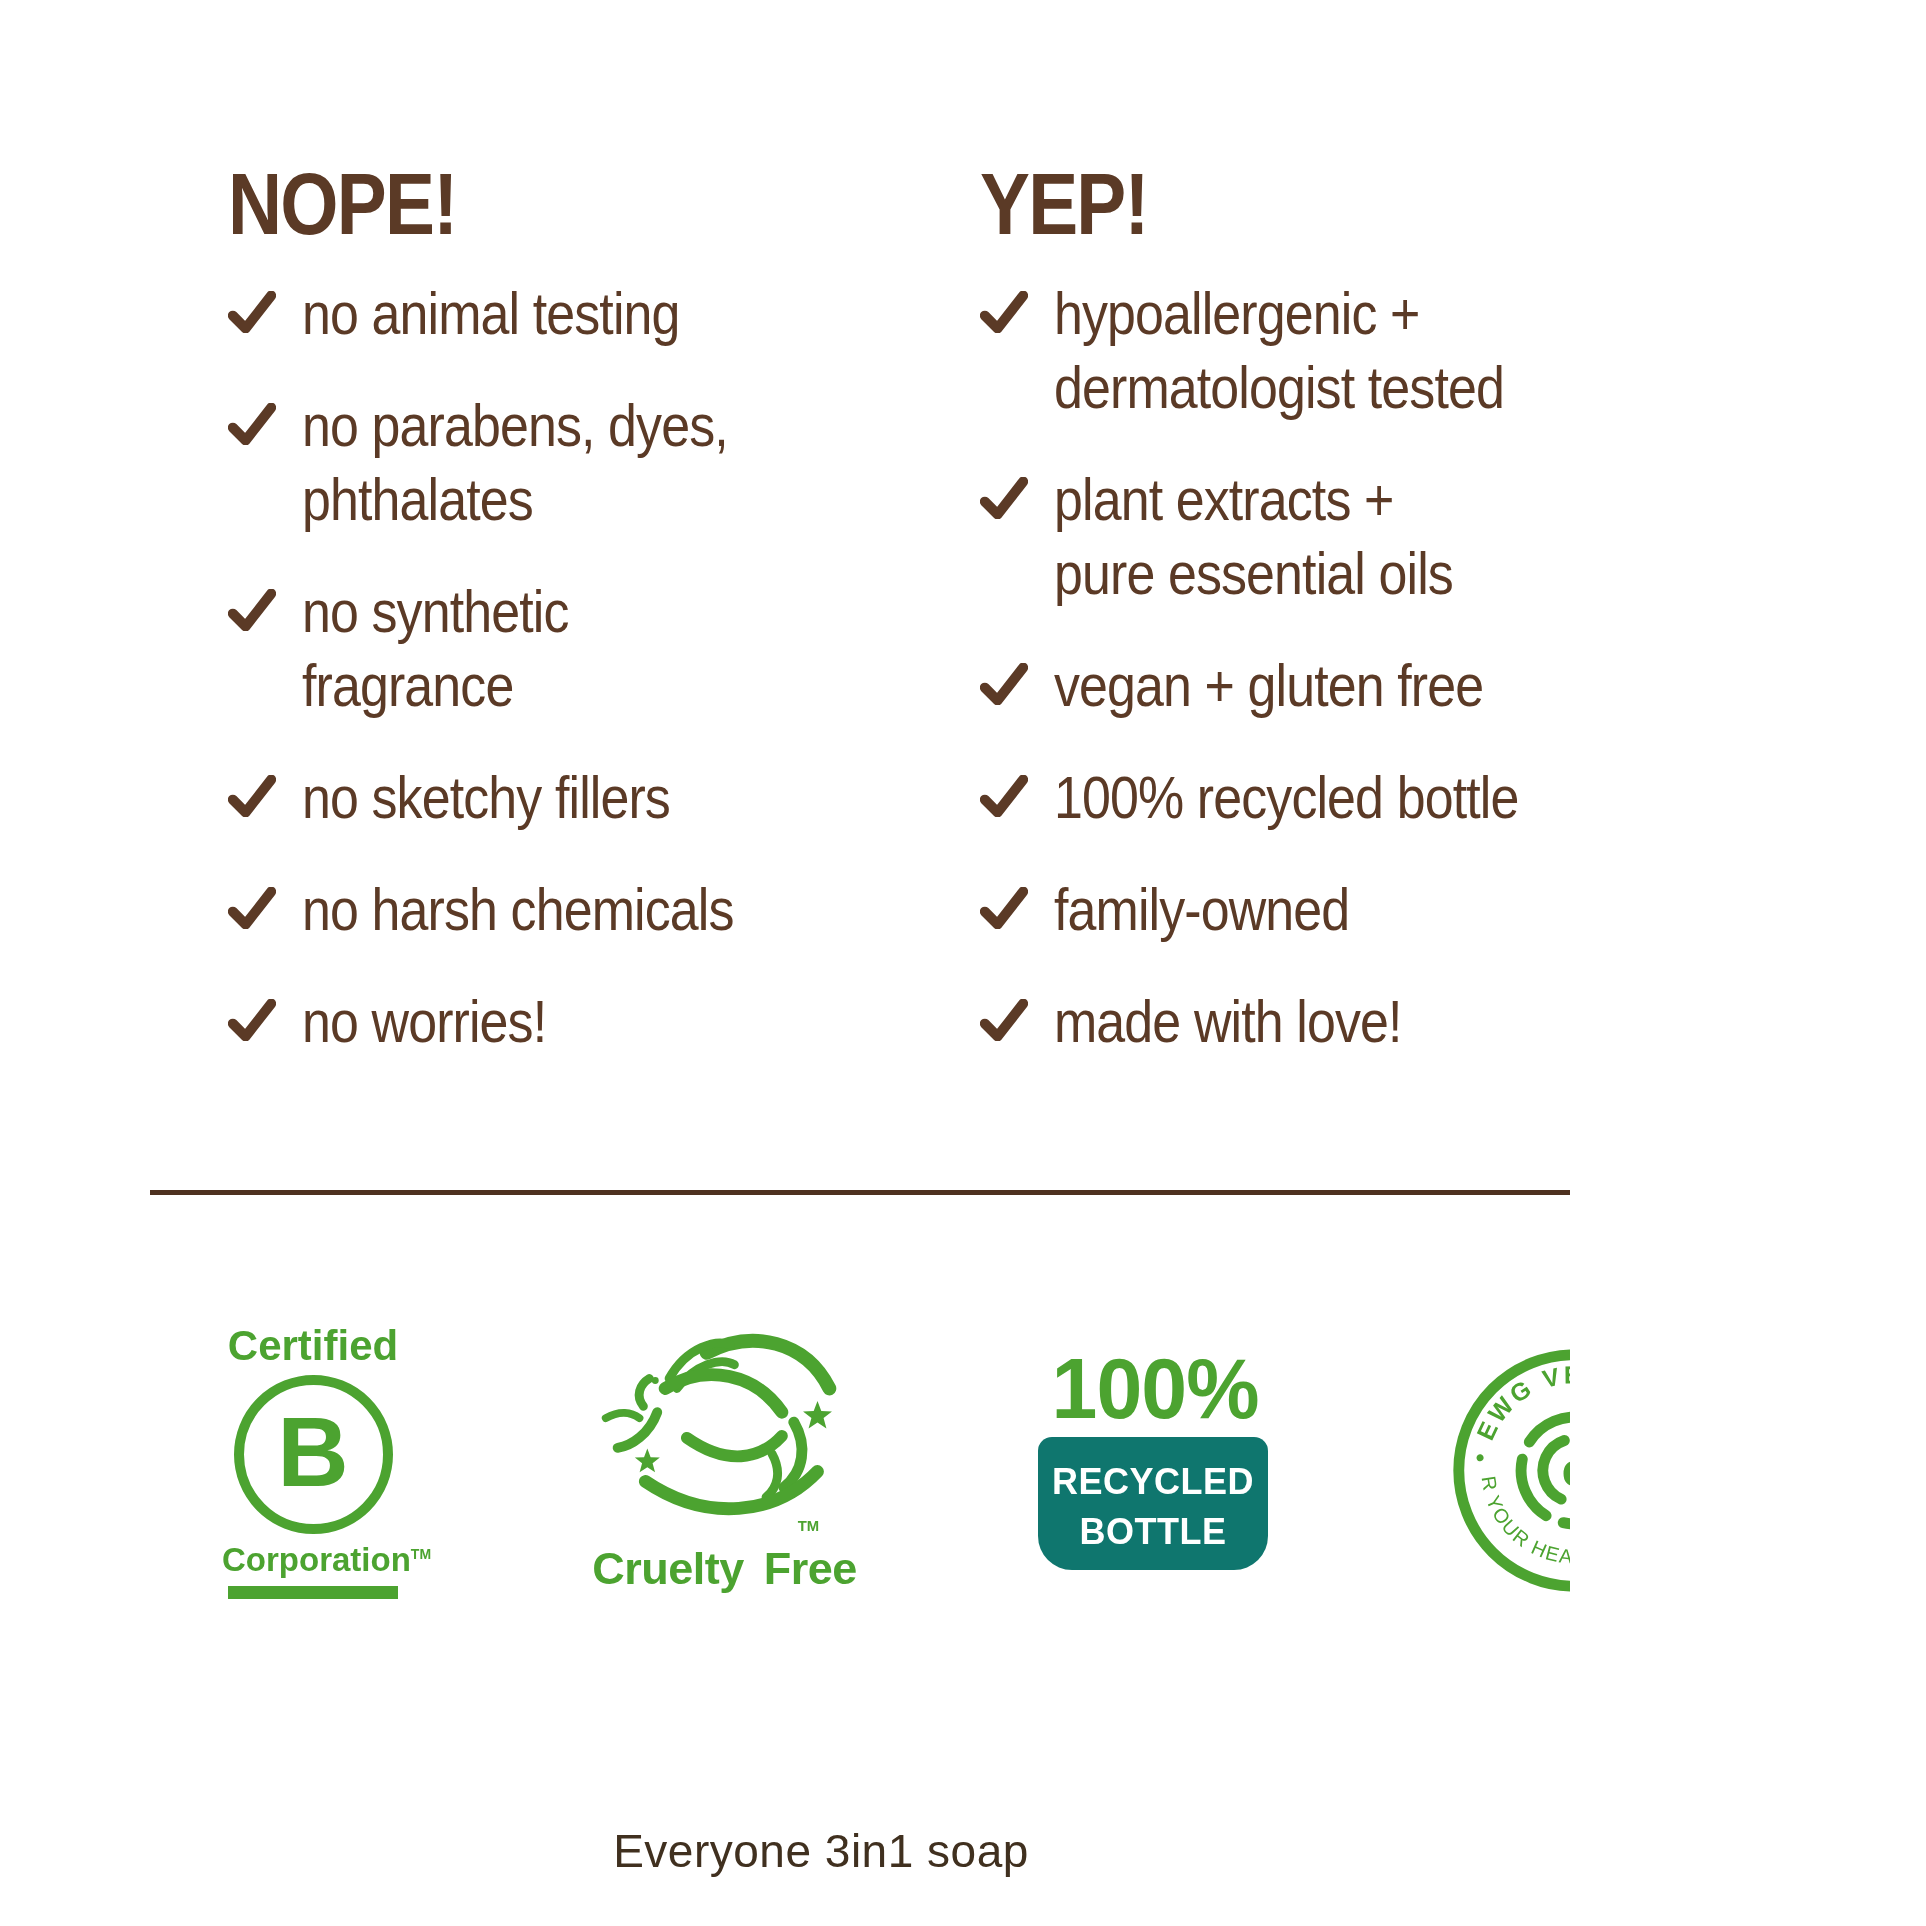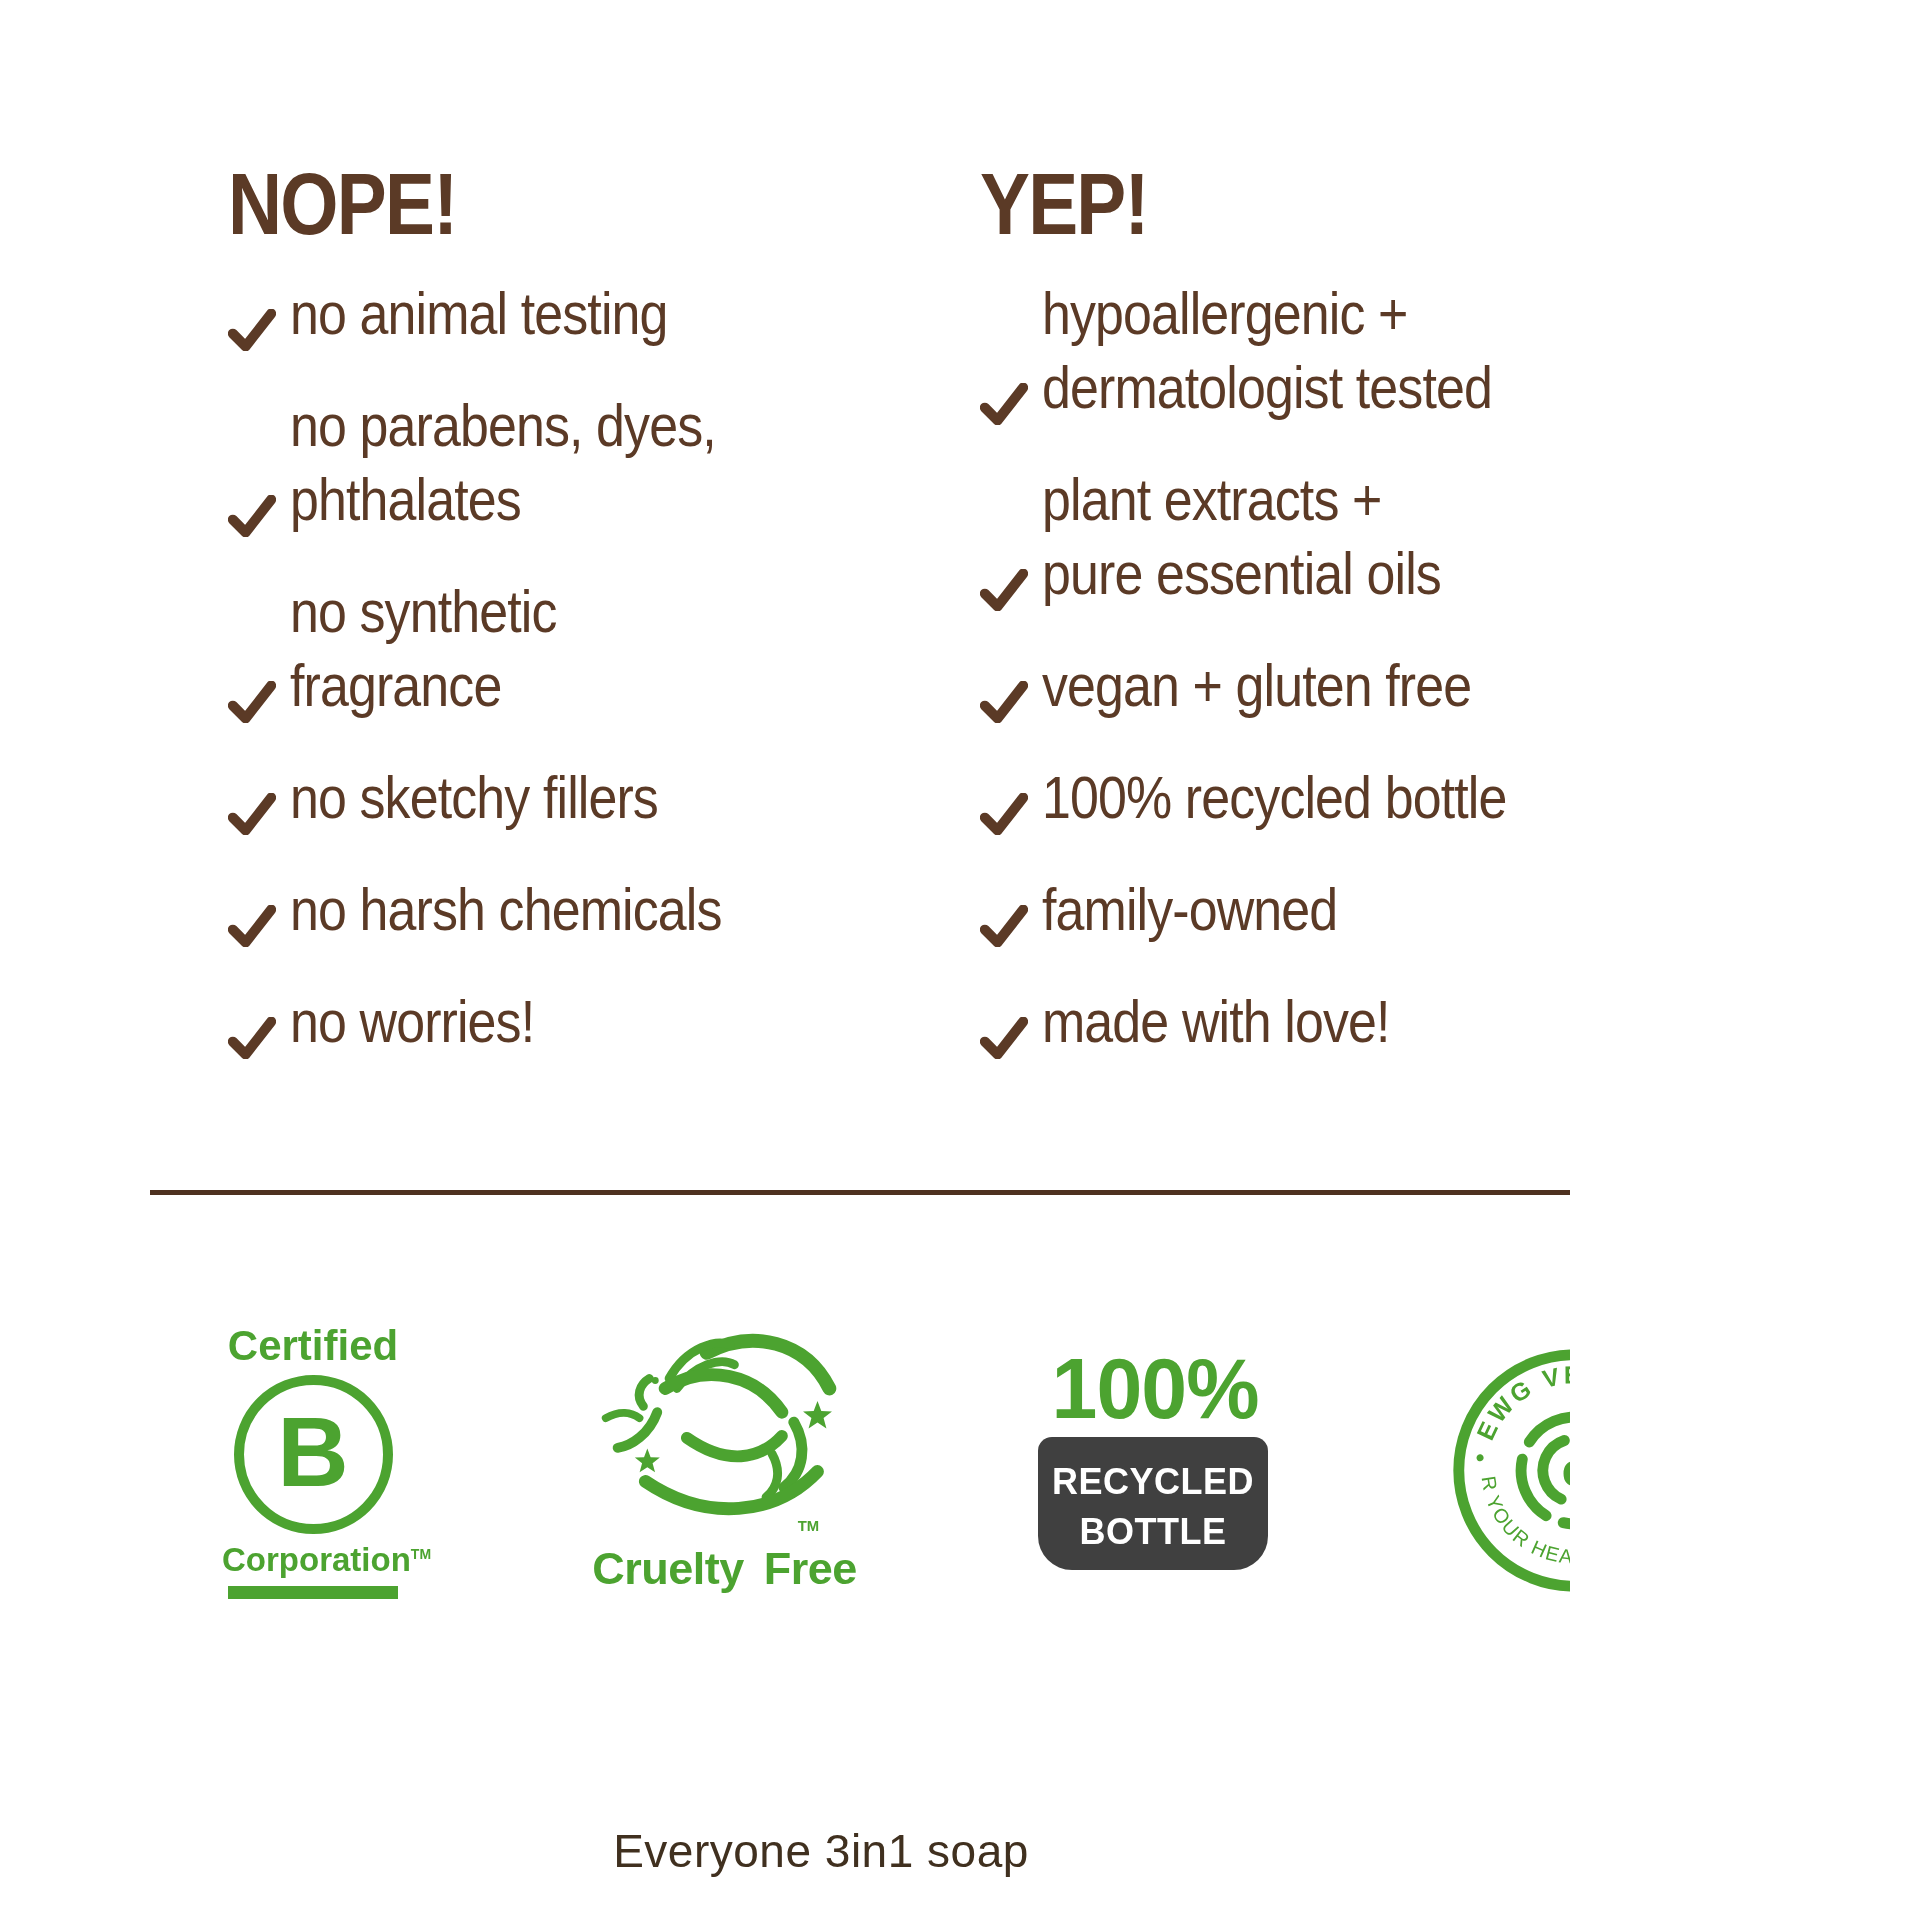--- a/index.html
+++ b/index.html
@@ -9,21 +9,21 @@
   }
   
   .col{position:absolute;top:160px;}
   .col-nope{left:228px;width:693px;}
   .col-yep{left:980px;width:812px;}
   .col-title{
     font-size:87px;font-weight:bold;color:#5B3A26;letter-spacing:-2px;
     line-height:1;transform:scaleX(0.86);transform-origin:left top;
     margin:0 0 30px 0;
   }
-  .item{display:flex;align-items:flex-end;gap:14px;margin-bottom:38px;}
+  .item{display:flex;align-items:flex-start;gap:26px;margin-bottom:38px;}
   .check{width:48px;height:42px;flex:0 0 48px;margin-top:14px;}
   .check path{stroke:#5B3A26;stroke-width:11;fill:none;stroke-linecap:round;stroke-linejoin:round;}
   .item-text{
     font-size:59px;line-height:74px;color:#5B3A26;letter-spacing:-1px;
     white-space:pre-line;transform:scaleX(0.88);transform-origin:left top;
   }
   
   .divider{position:absolute;left:150px;top:1190px;width:1626px;height:5px;background:#4E3120;}
   
   .badge{position:absolute;text-align:center;color:#4CA330;}
@@ -35,21 +35,21 @@
   }
   .bcorp-letter{font-size:99px;font-weight:bold;line-height:1;padding-bottom:6px;}
   .bcorp-corporation{font-size:33px;font-weight:bold;margin-top:8px;line-height:1.1;}
   .tm-sup{font-size:14px;font-weight:bold;vertical-align:super;letter-spacing:0;}
   .bcorp-bar{width:170px;height:13px;background:#4CA330;margin:8px auto 0 auto;}
   .badge-bunny{left:586px;top:1325px;width:277px;}
   .bunny-label{font-size:45px;font-weight:bold;letter-spacing:-0.5px;word-spacing:8px;margin-top:4px;}
   .badge-recycled{left:1038px;top:1346px;width:234px;}
   .recycled-percent{font-size:85px;font-weight:bold;line-height:1;letter-spacing:-1px;transform:scaleX(0.97);transform-origin:center top;}
   .recycled-box{
-    margin-top:6px;width:230px;height:133px;background:#404040;color:#ffffff;
+    margin-top:6px;width:230px;height:133px;background:#0f766e;color:#ffffff;
     border-radius:14px 14px 34px 34px;box-sizing:border-box;padding-top:20px;
     font-size:36px;font-weight:bold;letter-spacing:0.5px;line-height:50px;
   }
   .badge-ewg{left:1438px;top:1331px;width:273px;height:273px;}
   
   .caption{
     position:absolute;left:0;top:1824px;width:100%;text-align:center;
     font-size:46px;color:#40301F;letter-spacing:0.5px;padding-left:36px;
   }
   svg text{font-family:"Liberation Sans", sans-serif;}

